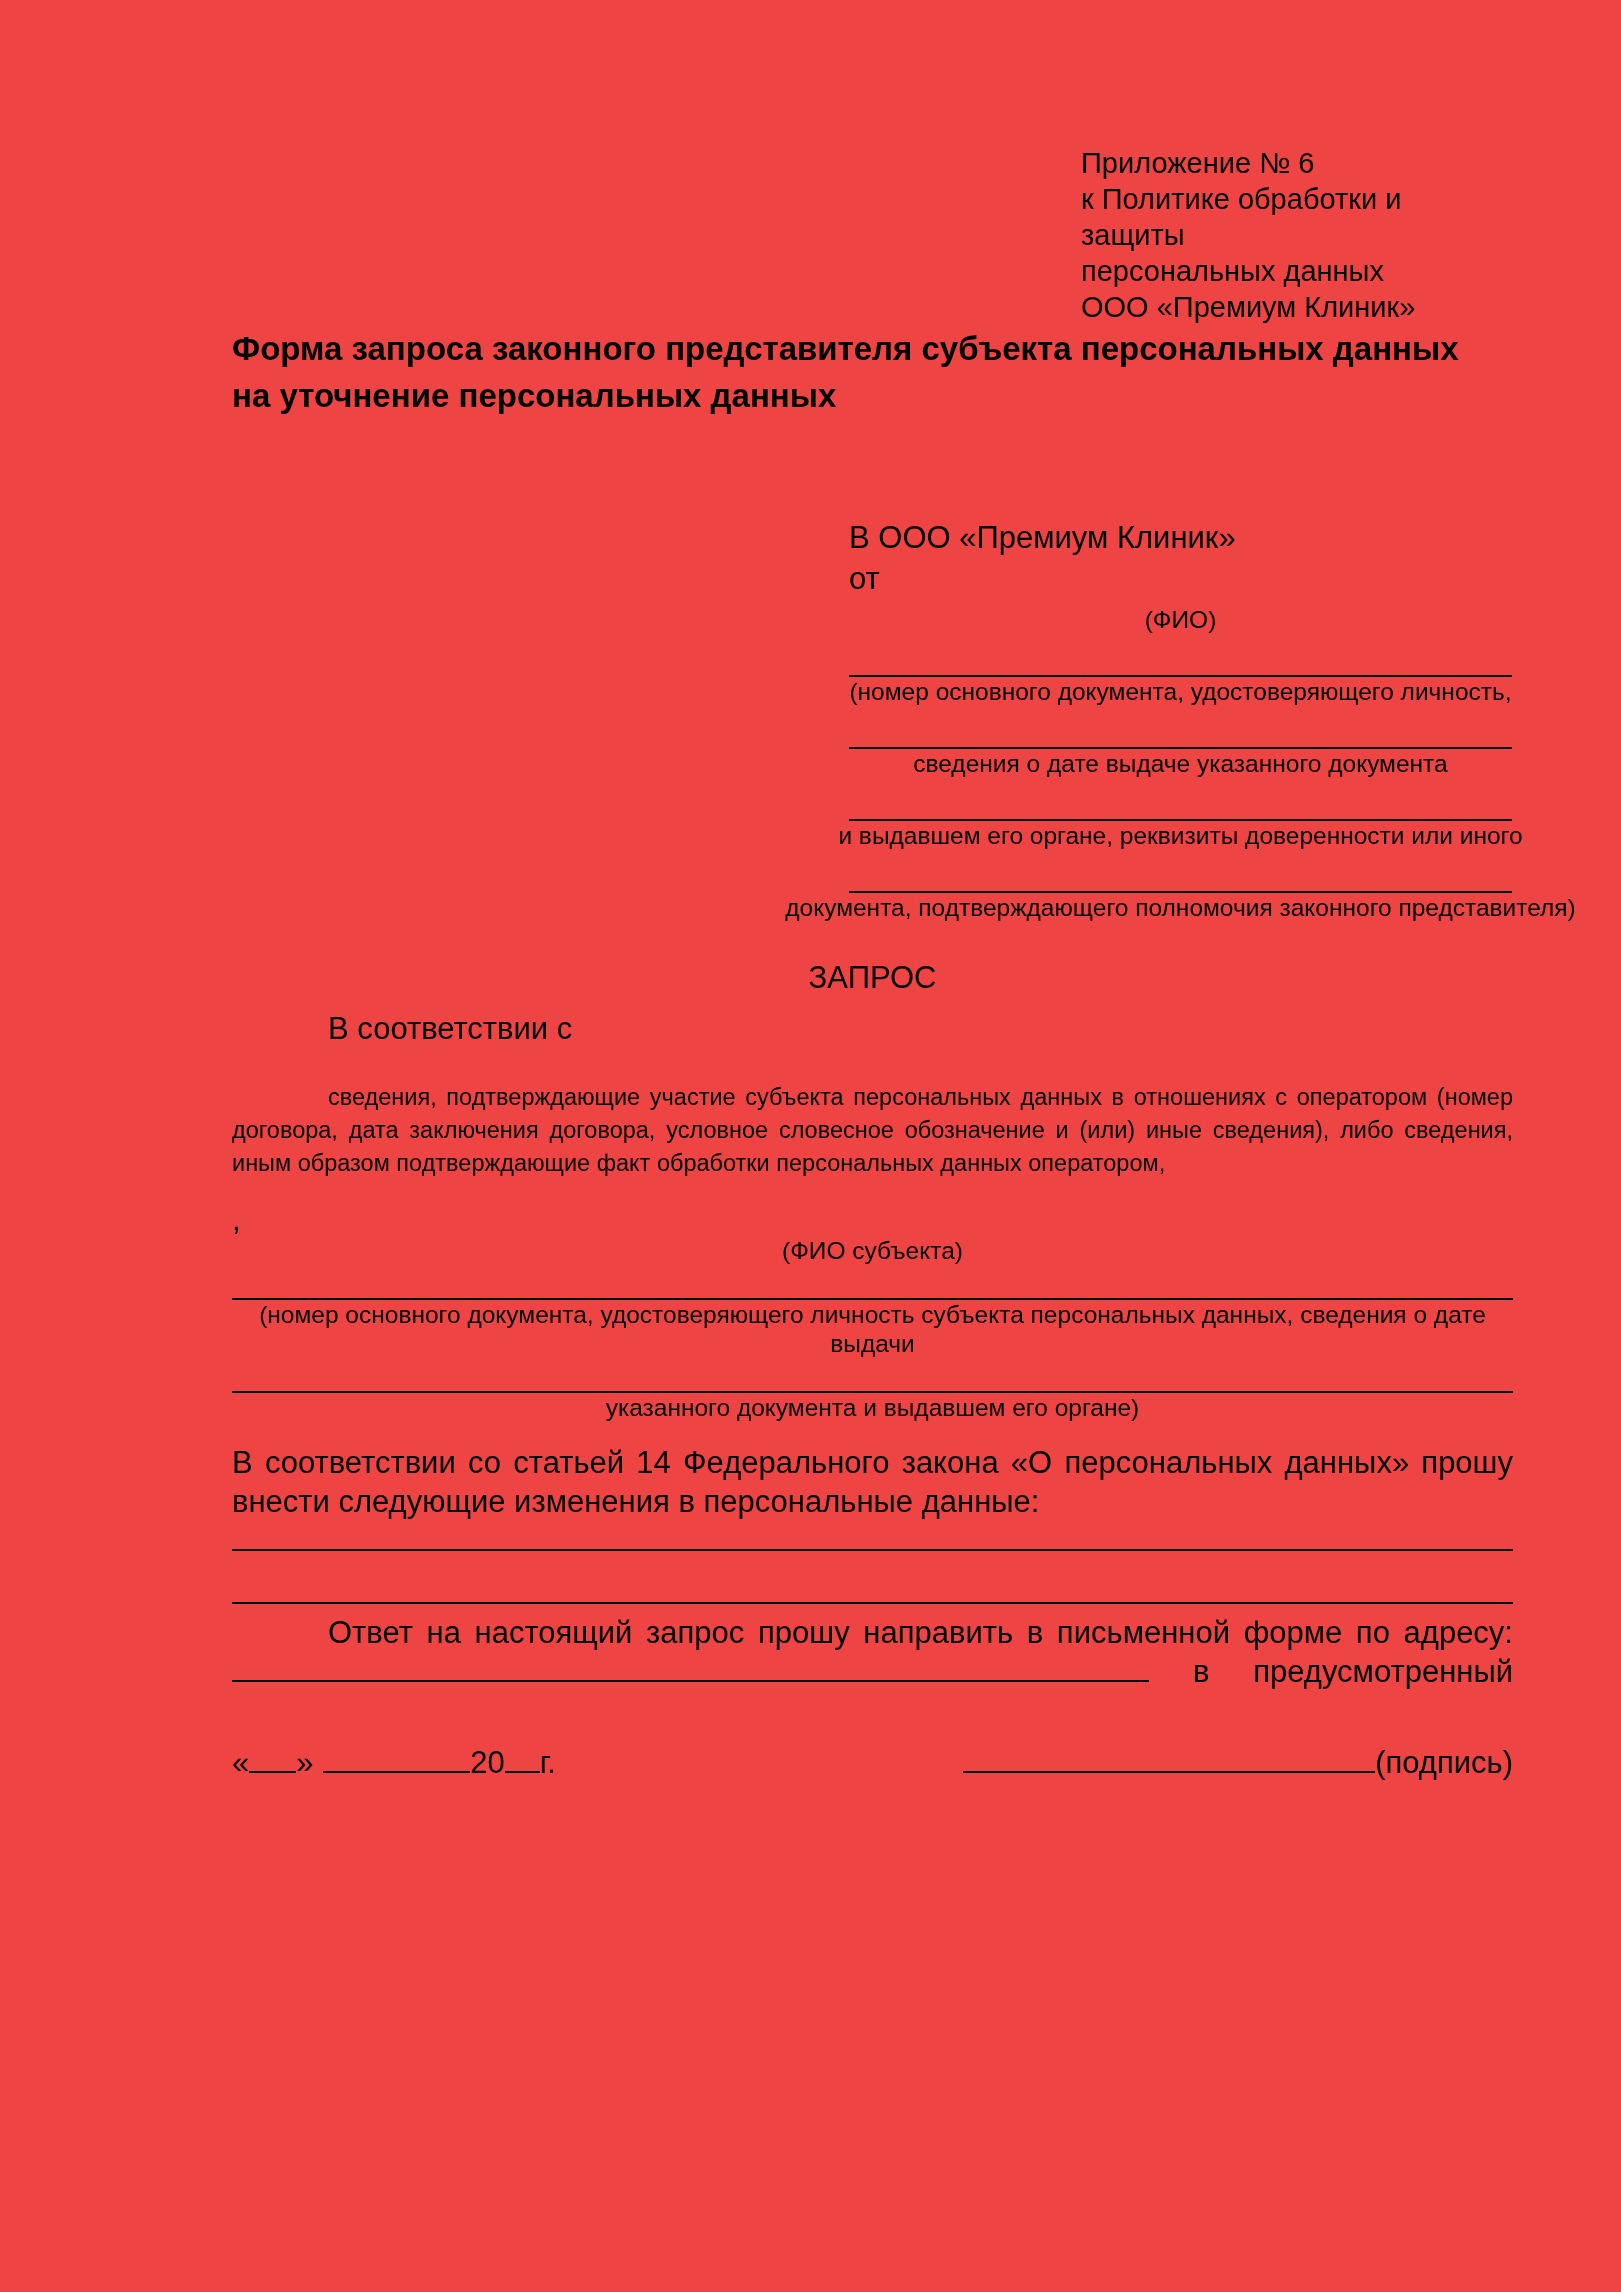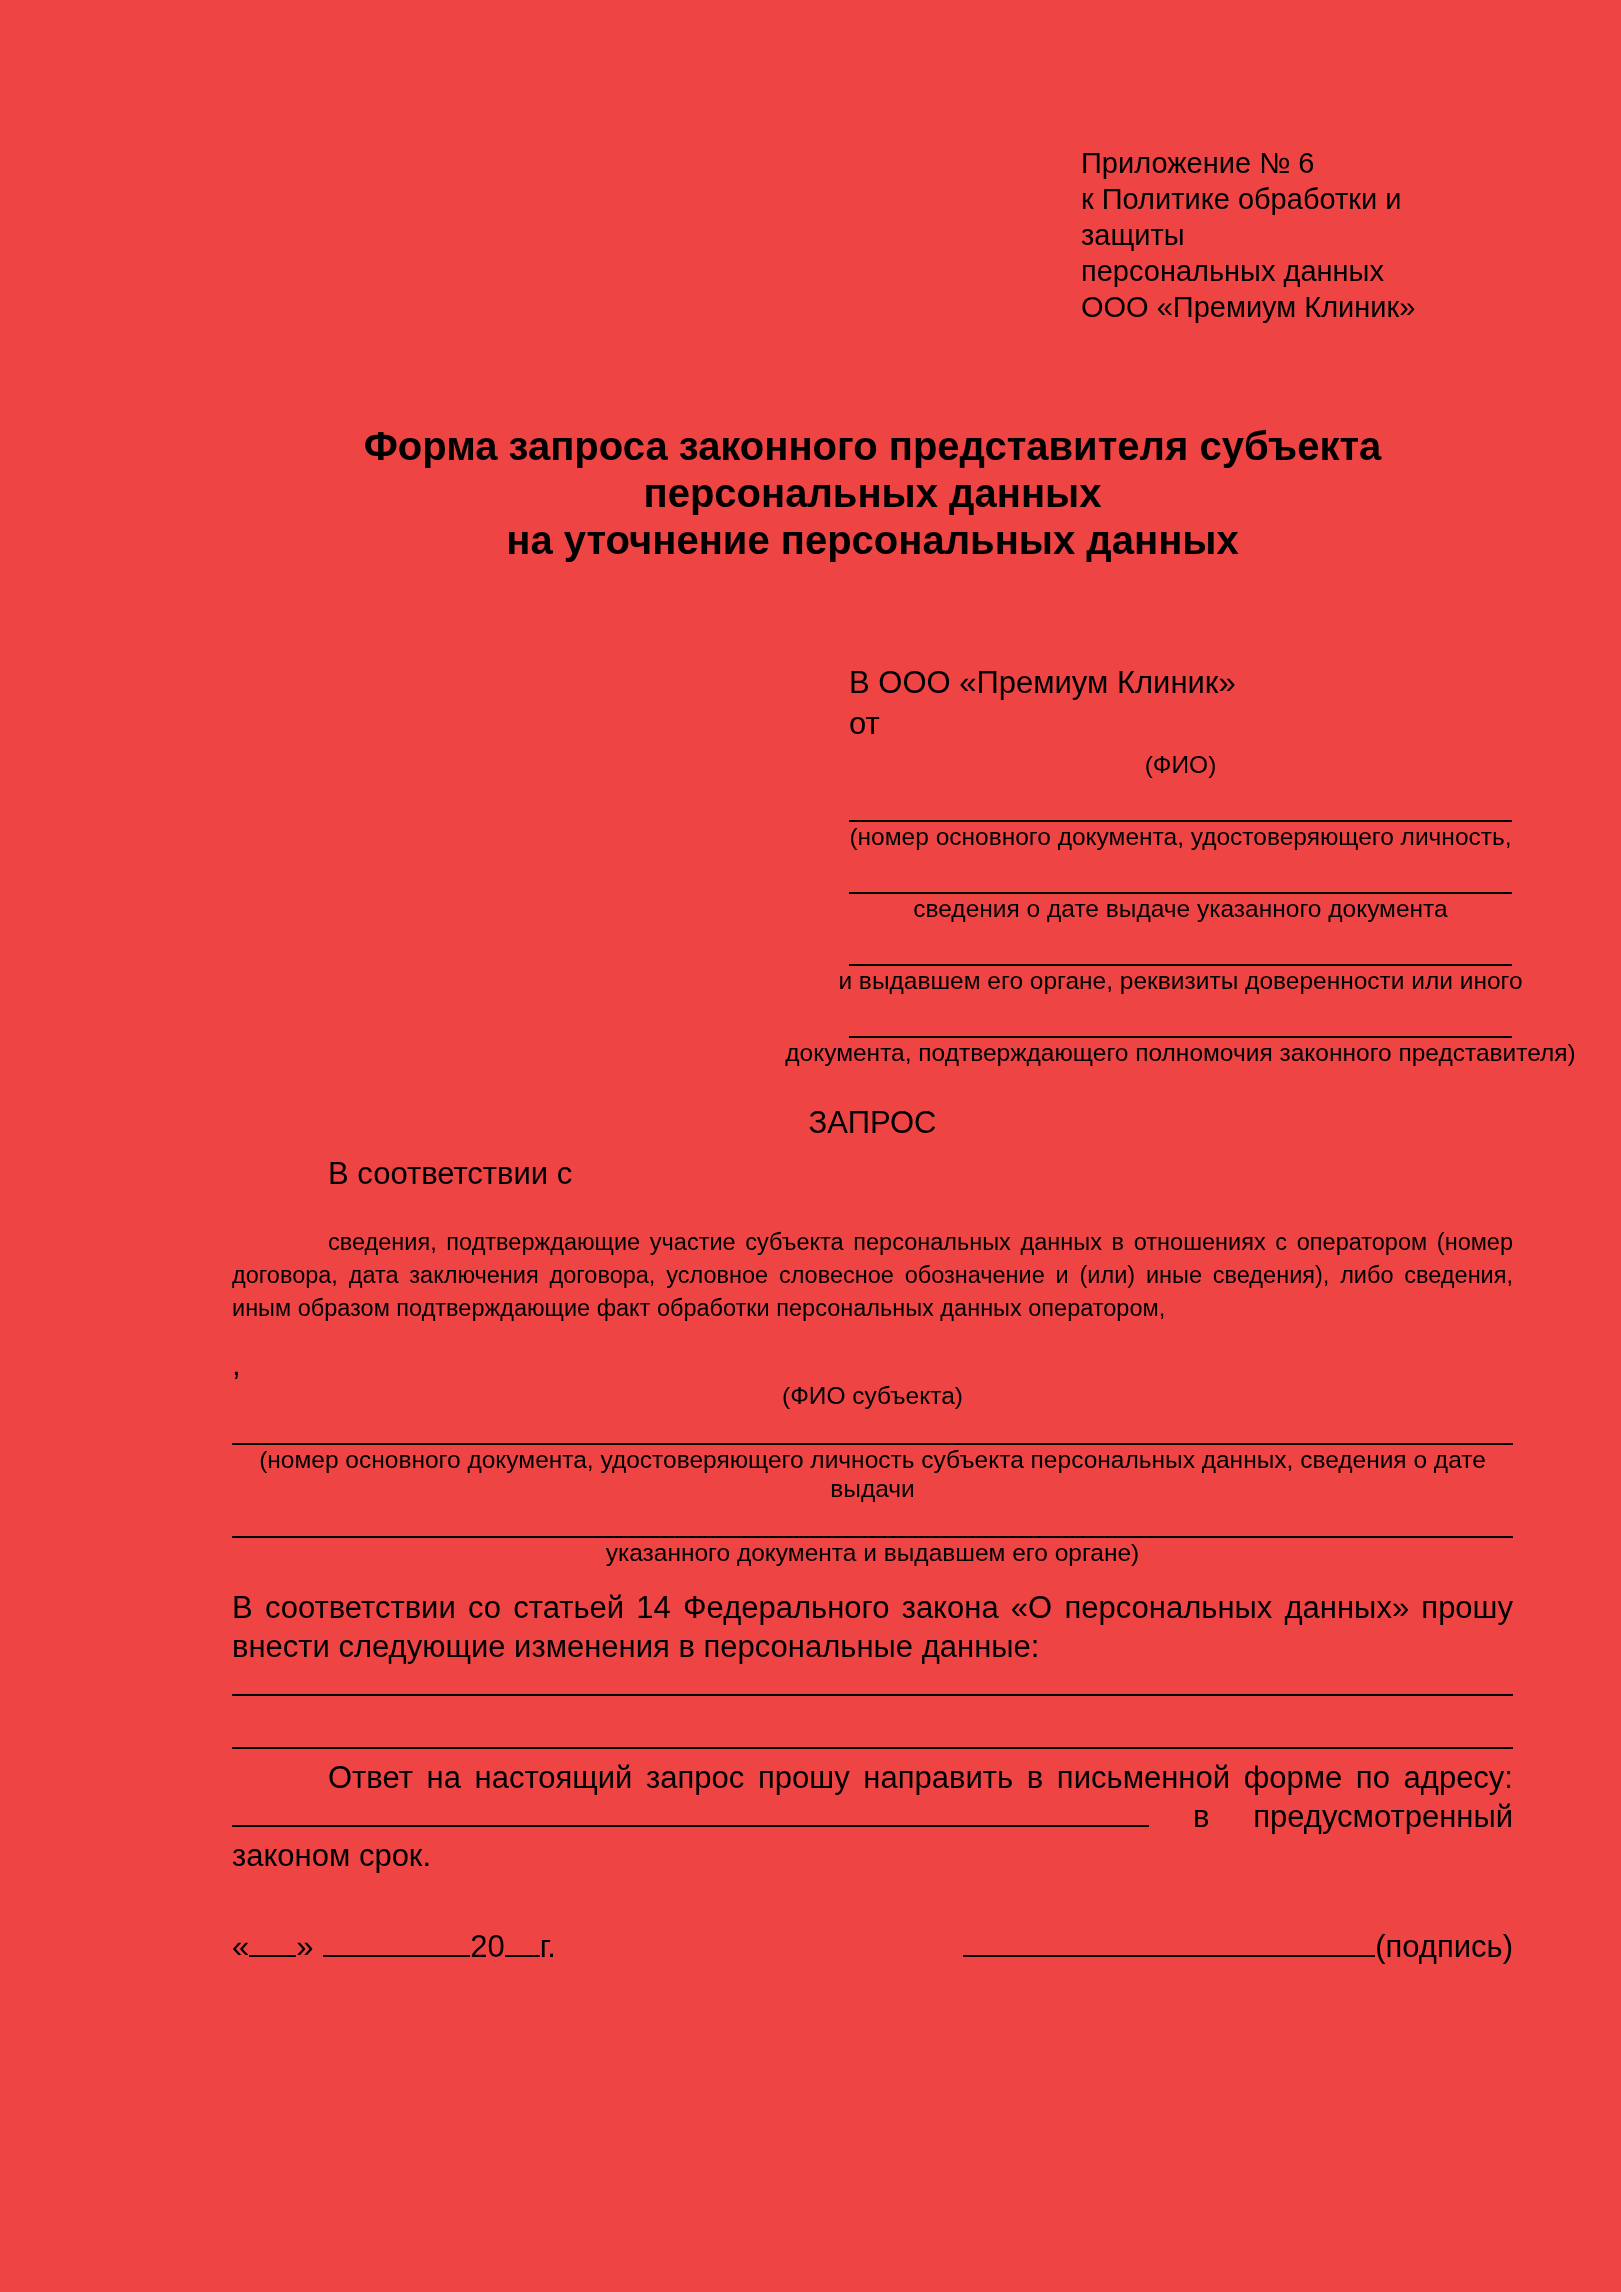--- a/index.html
+++ b/index.html
@@ -23,24 +23,23 @@
 
   
   .appendix {
     margin-left: 849px;
     font-size: 29px;
     line-height: 36px;
   }
 
   
   .doc-title {
-    margin-top: 98px;
-    text-align: center;
+    text-align: left;
     font-weight: bold;
-    font-size: 40px;
+    font-size: 33px;
     line-height: 47px;
   }
 
   
   .addressee {
     margin-top: 98px;
     margin-left: 617px;
     width: 663px;
     font-size: 31px;
   }
@@ -221,21 +220,20 @@
   <div class="blank-b"></div>
 
   <div class="reply-lead">Ответ на настоящий запрос прошу направить в письменной форме по адресу:</div>
 
   <div class="reply-row">
     <span class="uline-fixed"></span>
     <span>в</span>
     <span>предусмотренный</span>
   </div>
 
-  <div class="para tail">законом срок.</div>
 
   <div class="footer-row">
     <div class="date-group">
       <span>«</span><span class="du du-day"></span><span>»</span><span class="du du-month"></span><span>20</span><span class="du du-year"></span><span>г.</span>
     </div>
     <div class="sig-group">
       <span class="du du-sig"></span><span>(подпись)</span>
     </div>
   </div>
 

